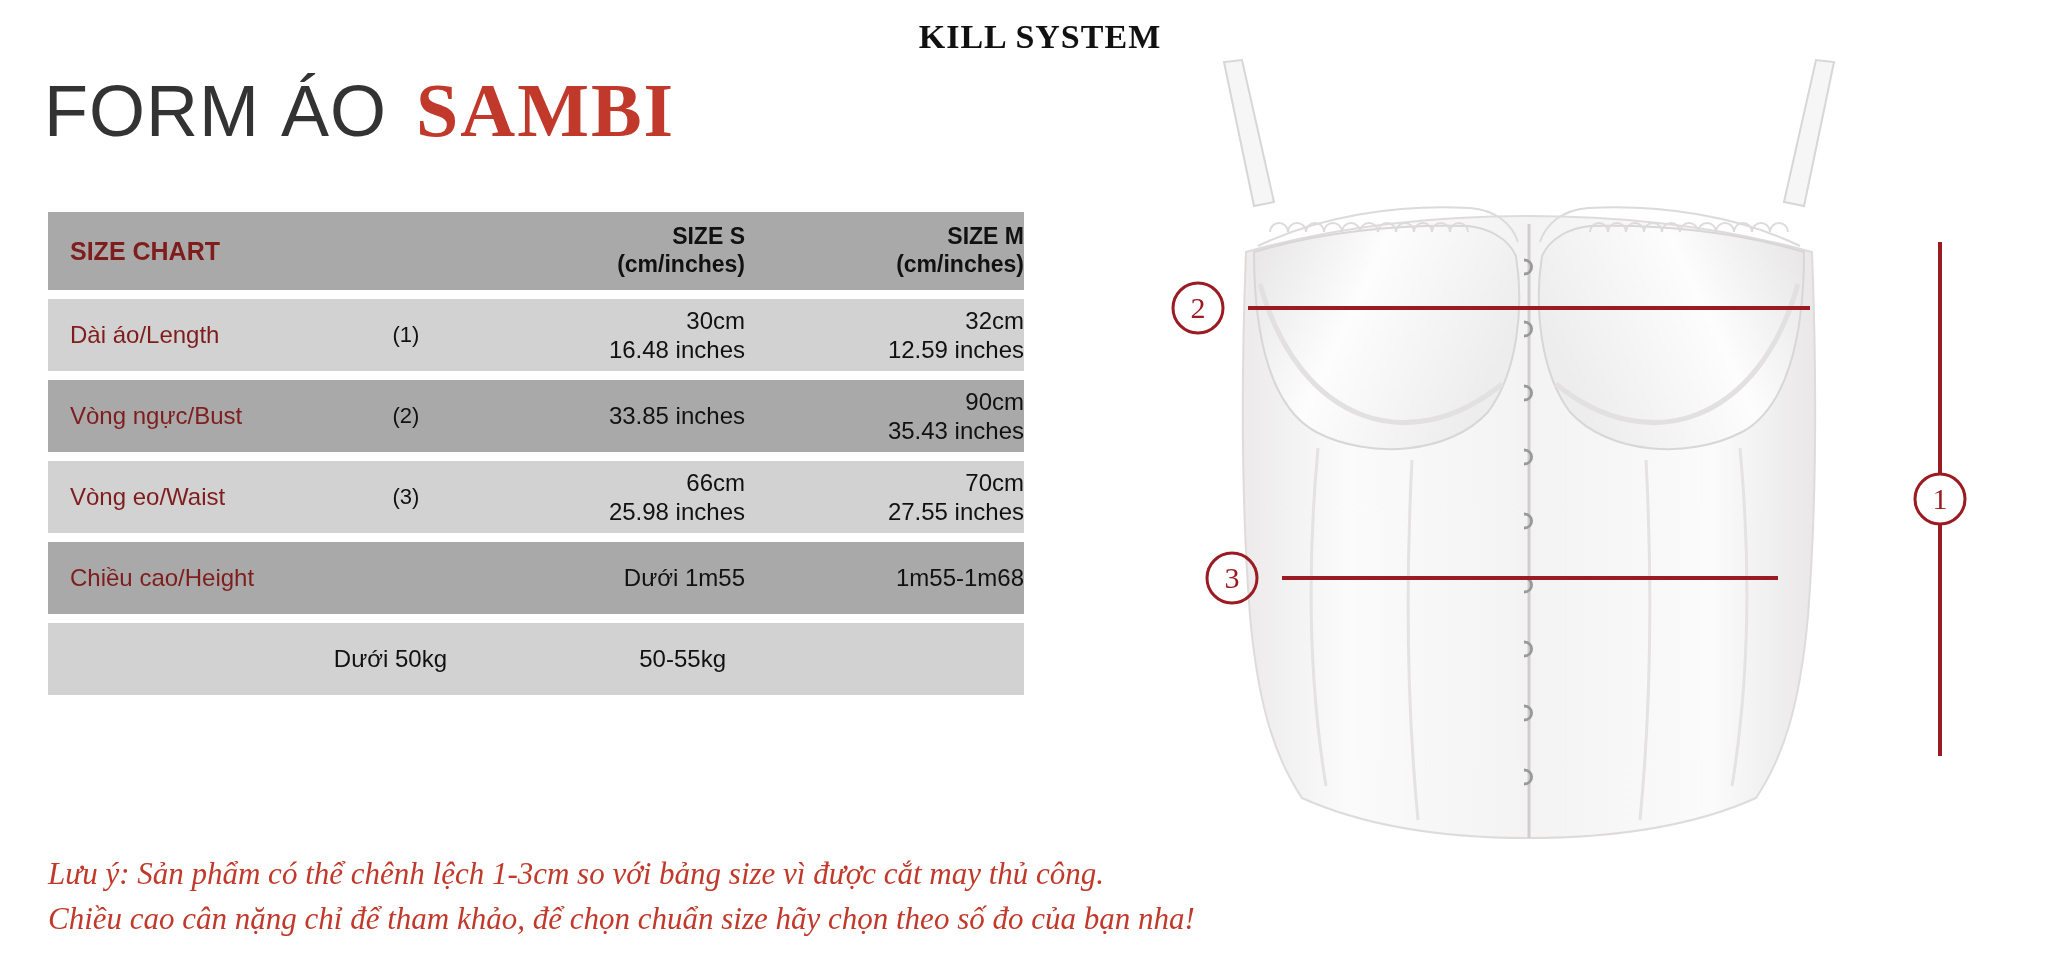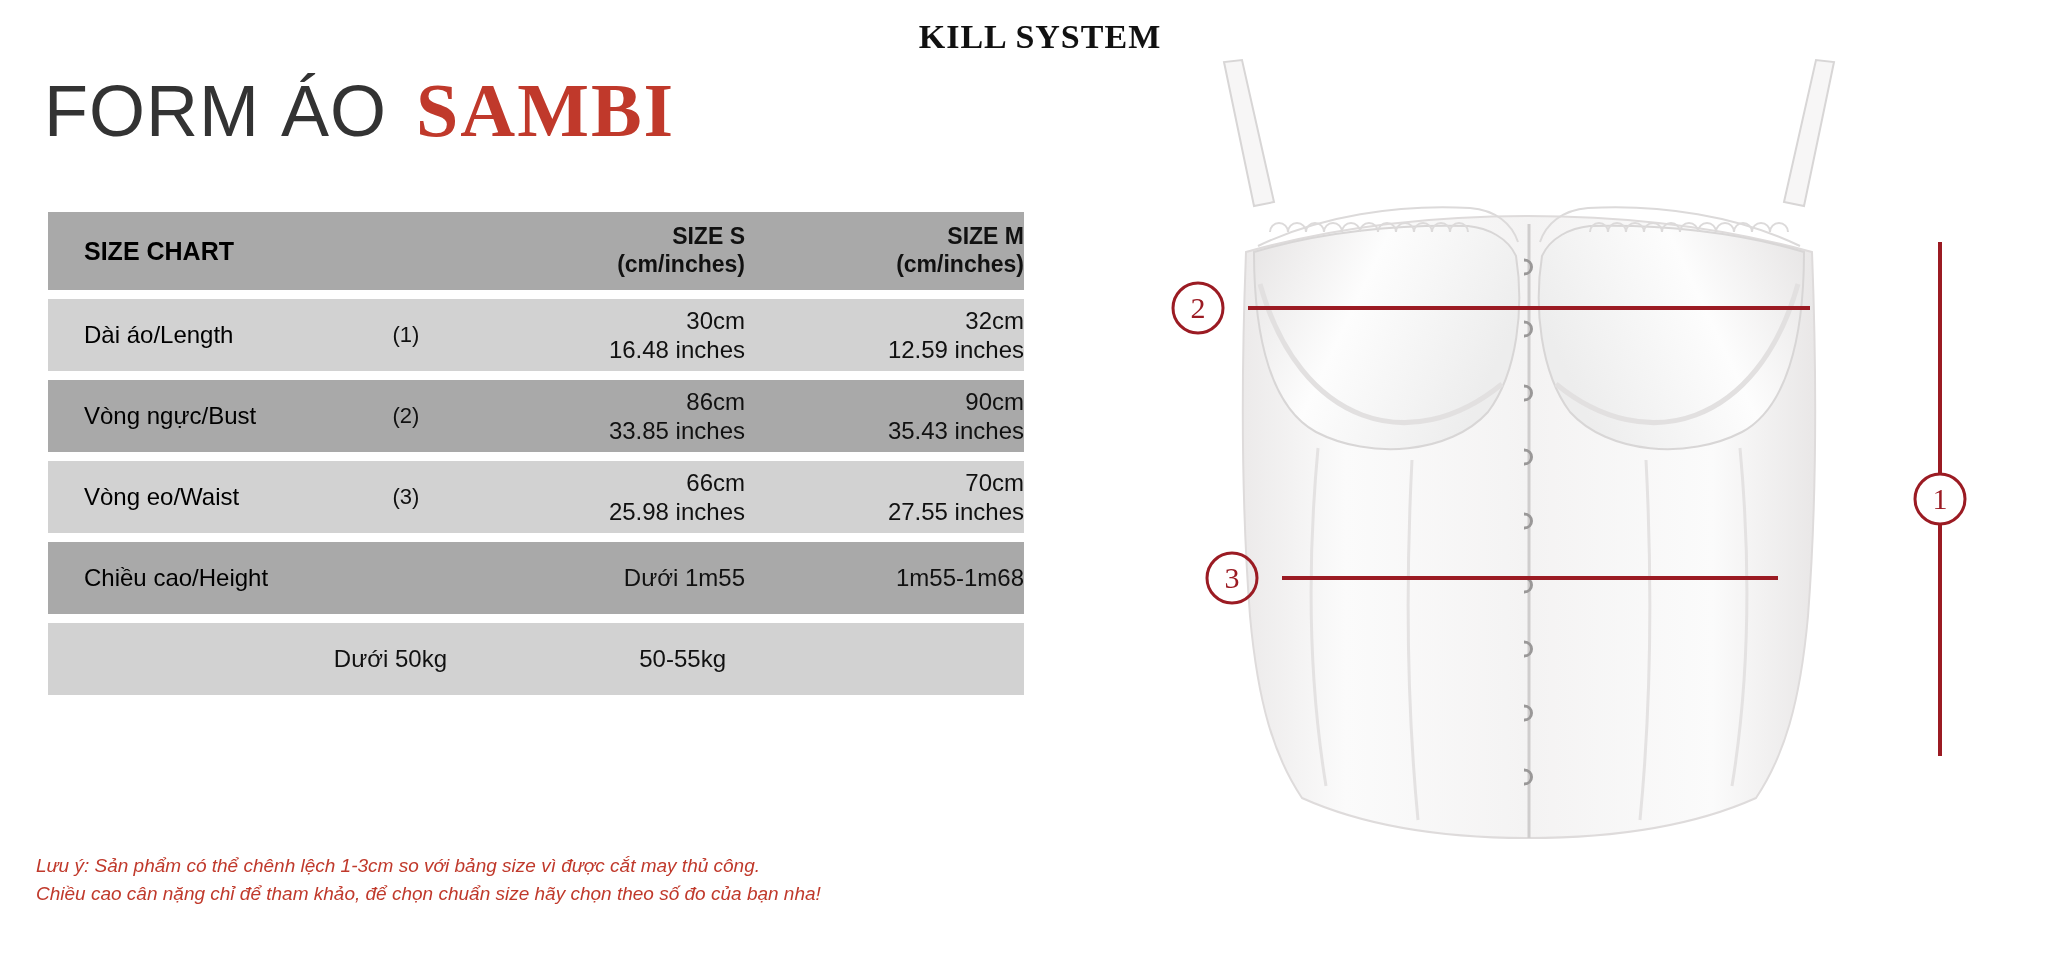--- a/index.html
+++ b/index.html
@@ -51,24 +51,24 @@
     height:72px;
     margin-bottom:9px;
     box-sizing:border-box;
   }
   .row.dark{background:#a9a9a9;}
   .row.light{background:#d2d2d2;}
   .row.head{background:#a9a9a9;height:78px;}
 
   .c-label{
     width:298px;
-    padding-left:36px;
+    padding-left:22px;
     box-sizing:border-box;
     font-size:24px;
-    color:#000000;
+    color:#7f1d1d;
   }
   .c-mark{
     width:120px;
     text-align:center;
     font-size:22px;
     color:#111111;
   }
   .c-s,.c-m{
     width:279px;
     text-align:center;
@@ -85,26 +85,27 @@
     font-size:23px;
     line-height:1.2;
     text-align:left;
     padding-left:18px;
     box-sizing:border-box;
   }
   .cell-ln{display:block;text-align:right;}
 
   
   .note{
-    position:absolute;left:36px;top:852px;
+    position:absolute;left:48px;top:852px;
     color:#c0392b;
     font-style:italic;
-    font-size:19px;
+    font-size:31px;
     line-height:1.45;
     white-space:nowrap;
+    font-family:Liberation Serif, serif;
   }
 
   
   .illus{
     position:absolute;left:1150px;top:56px;
     width:880px;height:860px;
   }
   .illus svg{display:block;}
 </style>
 </head>
@@ -141,21 +142,20 @@
     <div class="c-m">
       <span class="cell-ln">32cm</span>
       <span class="cell-ln">12.59 inches</span>
     </div>
   </div>
 
   <div class="row dark">
     <div class="c-label">Vòng ngực/Bust</div>
     <div class="c-mark">(2)</div>
     <div class="c-s">
-      <span class="cell-ln">86cm</span>
       <span class="cell-ln">33.85 inches</span>
     </div>
     <div class="c-m">
       <span class="cell-ln">90cm</span>
       <span class="cell-ln">35.43 inches</span>
     </div>
   </div>
 
   <div class="row light">
     <div class="c-label">Vòng eo/Waist</div>

